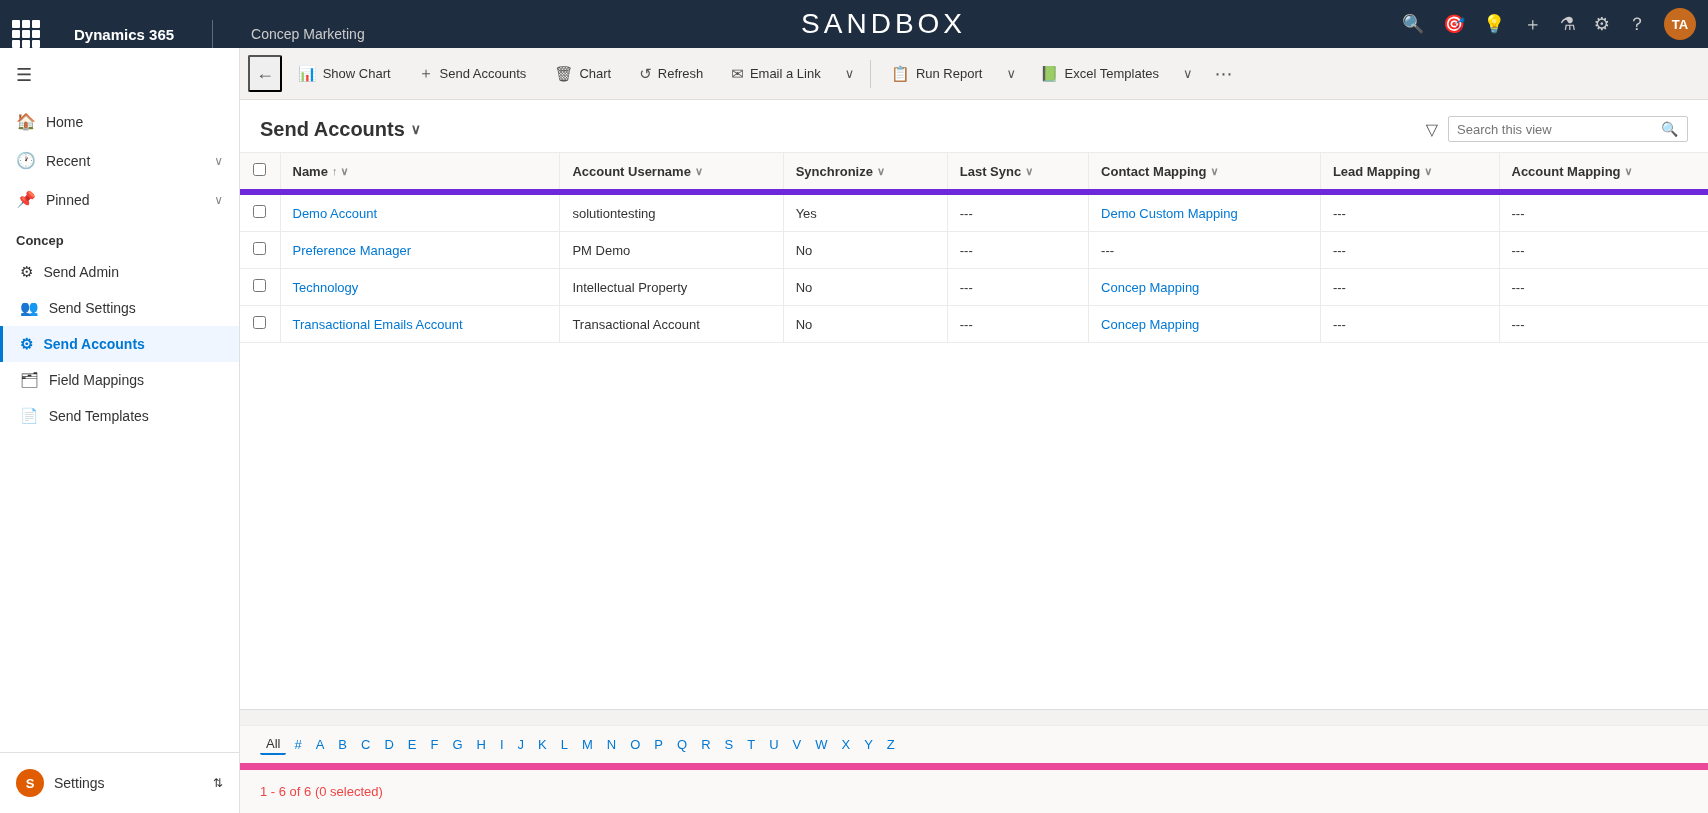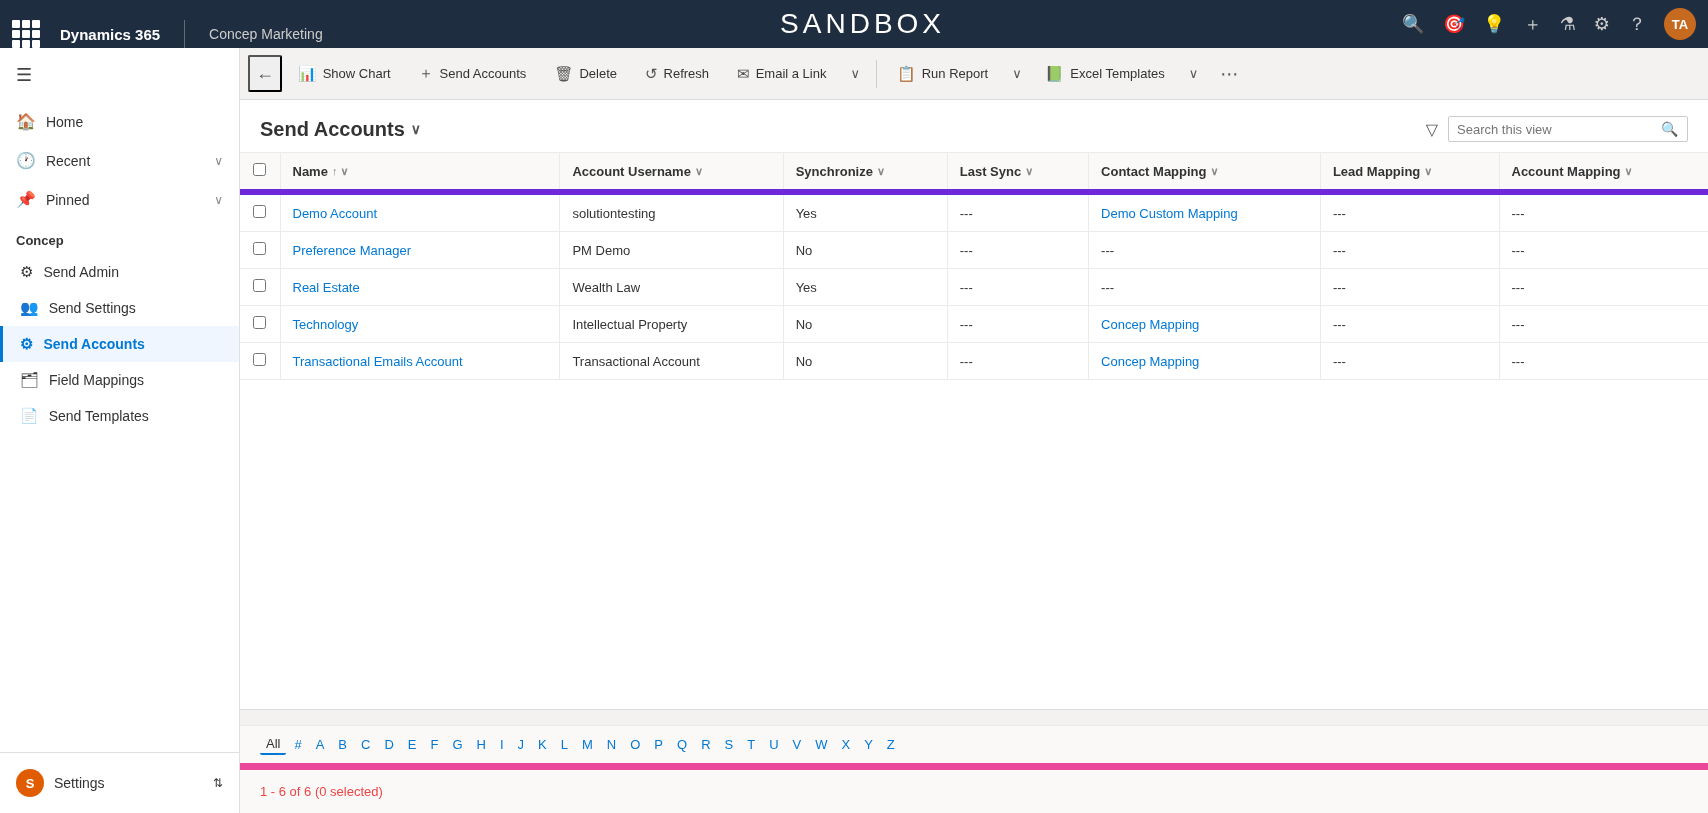--- a/index.html
+++ b/index.html
@@ -8,21 +8,21 @@
     
     .top-nav {
       background: #1f2d40;
       color: #fff;
       height: 48px;
       display: flex;
       align-items: center;
       padding: 0 12px;
       flex-shrink: 0;
     }
-    .top-nav-left { display: flex; align-items: center; gap: 12px; margin-top: 20px; }
+    .top-nav-left { display: flex; align-items: center; gap: 26px; margin-top: 20px; }
     .top-nav-grid { display: grid; grid-template-columns: repeat(3,8px); grid-template-rows: repeat(3,8px); gap: 2px; cursor: pointer; }
     .top-nav-grid span { background: #fff; border-radius: 1px; }
     .top-nav-brand { font-size: 15px; font-weight: 600; color: #fff; padding-left: 8px; }
     .top-nav-divider { width: 1px; height: 28px; background: rgba(255,255,255,0.3); margin: 0 12px; }
     .top-nav-module { font-size: 14px; color: #ccc; }
     .top-nav-center { flex: 1; text-align: center; font-size: 28px; font-weight: 300; letter-spacing: 4px; color: #fff; }
     .top-nav-right { display: flex; align-items: center; gap: 18px; }
     .top-nav-icon { color: #ccc; cursor: pointer; font-size: 18px; }
     .top-nav-avatar { width: 32px; height: 32px; border-radius: 50%; background: #c56a1e; color: #fff; display: flex; align-items: center; justify-content: center; font-size: 13px; font-weight: 700; cursor: pointer; }
 
@@ -234,21 +234,21 @@
       <button class="toolbar-btn">
         <span class="icon">📊</span>
         <span>Show Chart</span>
       </button>
       <button class="toolbar-btn">
         <span class="icon">＋</span>
         <span>Send Accounts</span>
       </button>
       <button class="toolbar-btn">
         <span class="icon">🗑</span>
-        <span>Delete</span>
+        <span>Chart</span>
       </button>
       <button class="toolbar-btn">
         <span class="icon">↺</span>
         <span>Refresh</span>
       </button>
       <button class="toolbar-btn">
         <span class="icon">✉</span>
         <span>Email a Link</span>
       </button>
       <button class="toolbar-dropdown-btn">∨</button>
@@ -340,30 +340,20 @@
       <td>---</td>
       <td><span class="td-mapping-link">Demo Custom Mapping</span></td>
       <td>---</td>
       <td>---</td>
     </tr>
             <tr>
       <td class="check-col"><input type="checkbox" style=""></td>
       <td><a class="td-link">Preference Manager</a></td>
       <td>PM Demo</td>
       <td>No</td>
-      <td>---</td>
-      <td>---</td>
-      <td>---</td>
-      <td>---</td>
-    </tr>
-            <tr>
-      <td class="check-col"><input type="checkbox" style=""></td>
-      <td><a class="td-link">Real Estate</a></td>
-      <td>Wealth Law</td>
-      <td>Yes</td>
       <td>---</td>
       <td>---</td>
       <td>---</td>
       <td>---</td>
     </tr>
             <tr>
       <td class="check-col"><input type="checkbox" style=""></td>
       <td><a class="td-link">Technology</a></td>
       <td>Intellectual Property</td>
       <td>No</td>

